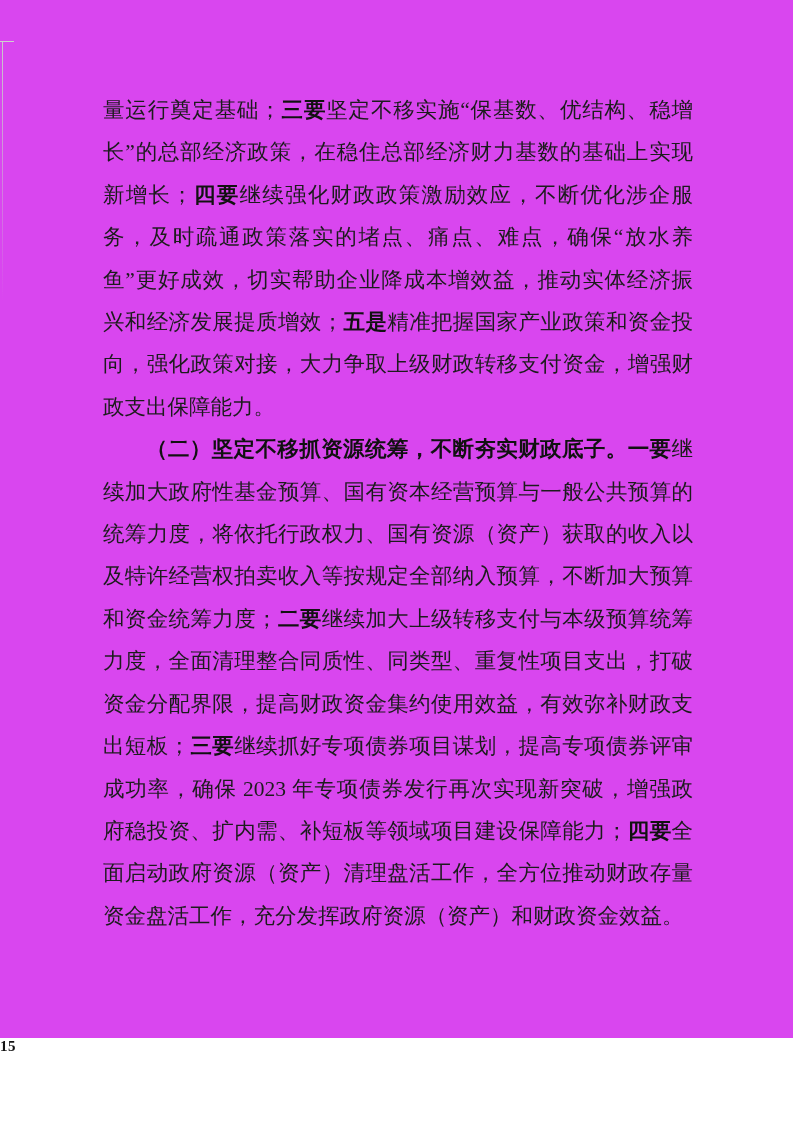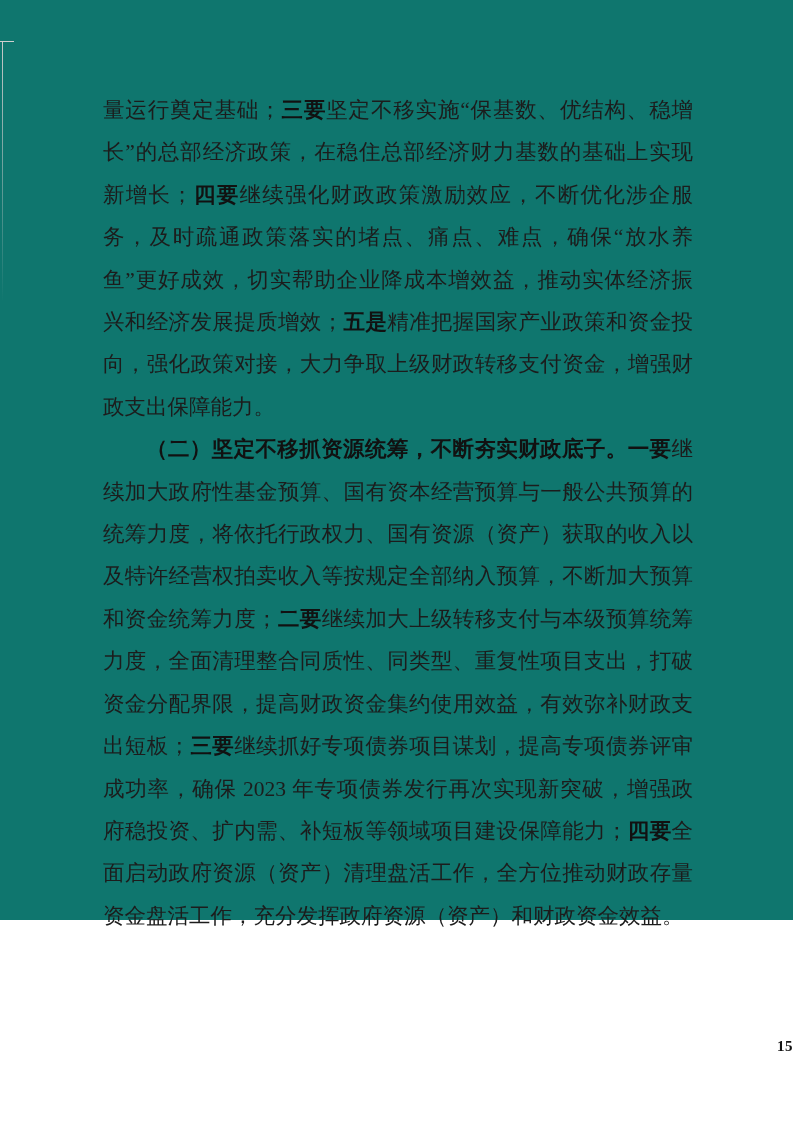--- a/index.html
+++ b/index.html
@@ -6,22 +6,22 @@
     margin: 0;
     padding: 0;
     width: 793px;
     height: 1122px;
     background: #ffffff;
     overflow: hidden;
   }
   .page {
     position: relative;
     width: 793px;
-    height: 920px;
-    background: #0f766e;
+    height: 1038px;
+    background: #d946ef;
     font-family: "Liberation Serif", "DejaVu Serif", serif;
   }
   
   .edge-artifact-v {
     position: absolute;
     left: 2px;
     top: 42px;
     width: 1px;
     height: 260px;
     background: linear-gradient(to bottom, #c9c9c9, rgba(201,201,201,0));
@@ -54,21 +54,21 @@
   }
   .run.bold {
     font-weight: bold;
     color: #111111;
   }
   .page-number {
     position: absolute;
     left: 0;
     top: 1038px;
     width: 793px;
-    text-align: right;
+    text-align: left;
     font-family: "Liberation Serif", "DejaVu Serif", serif;
     font-size: 15px;
     font-weight: bold;
     color: #141414;
     letter-spacing: 0.5px;
   }
 </style>
 </head>
 <body>
 

